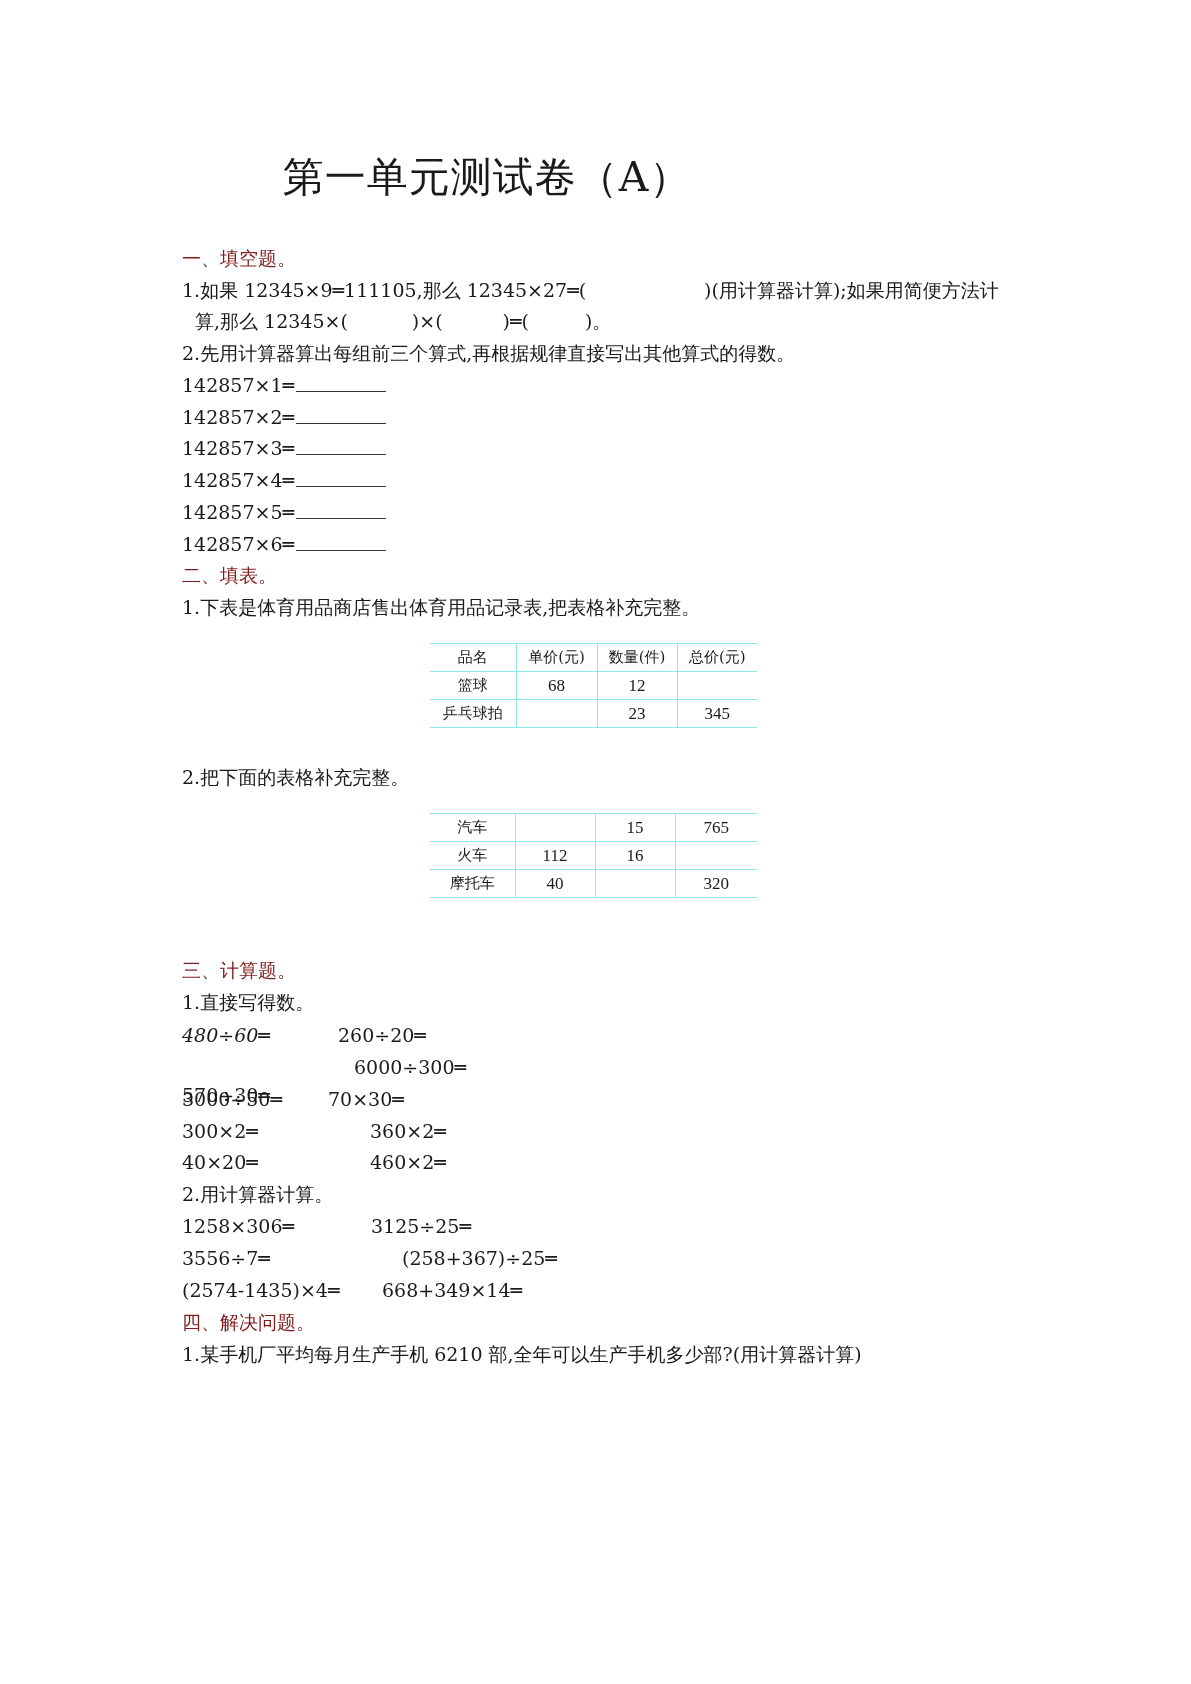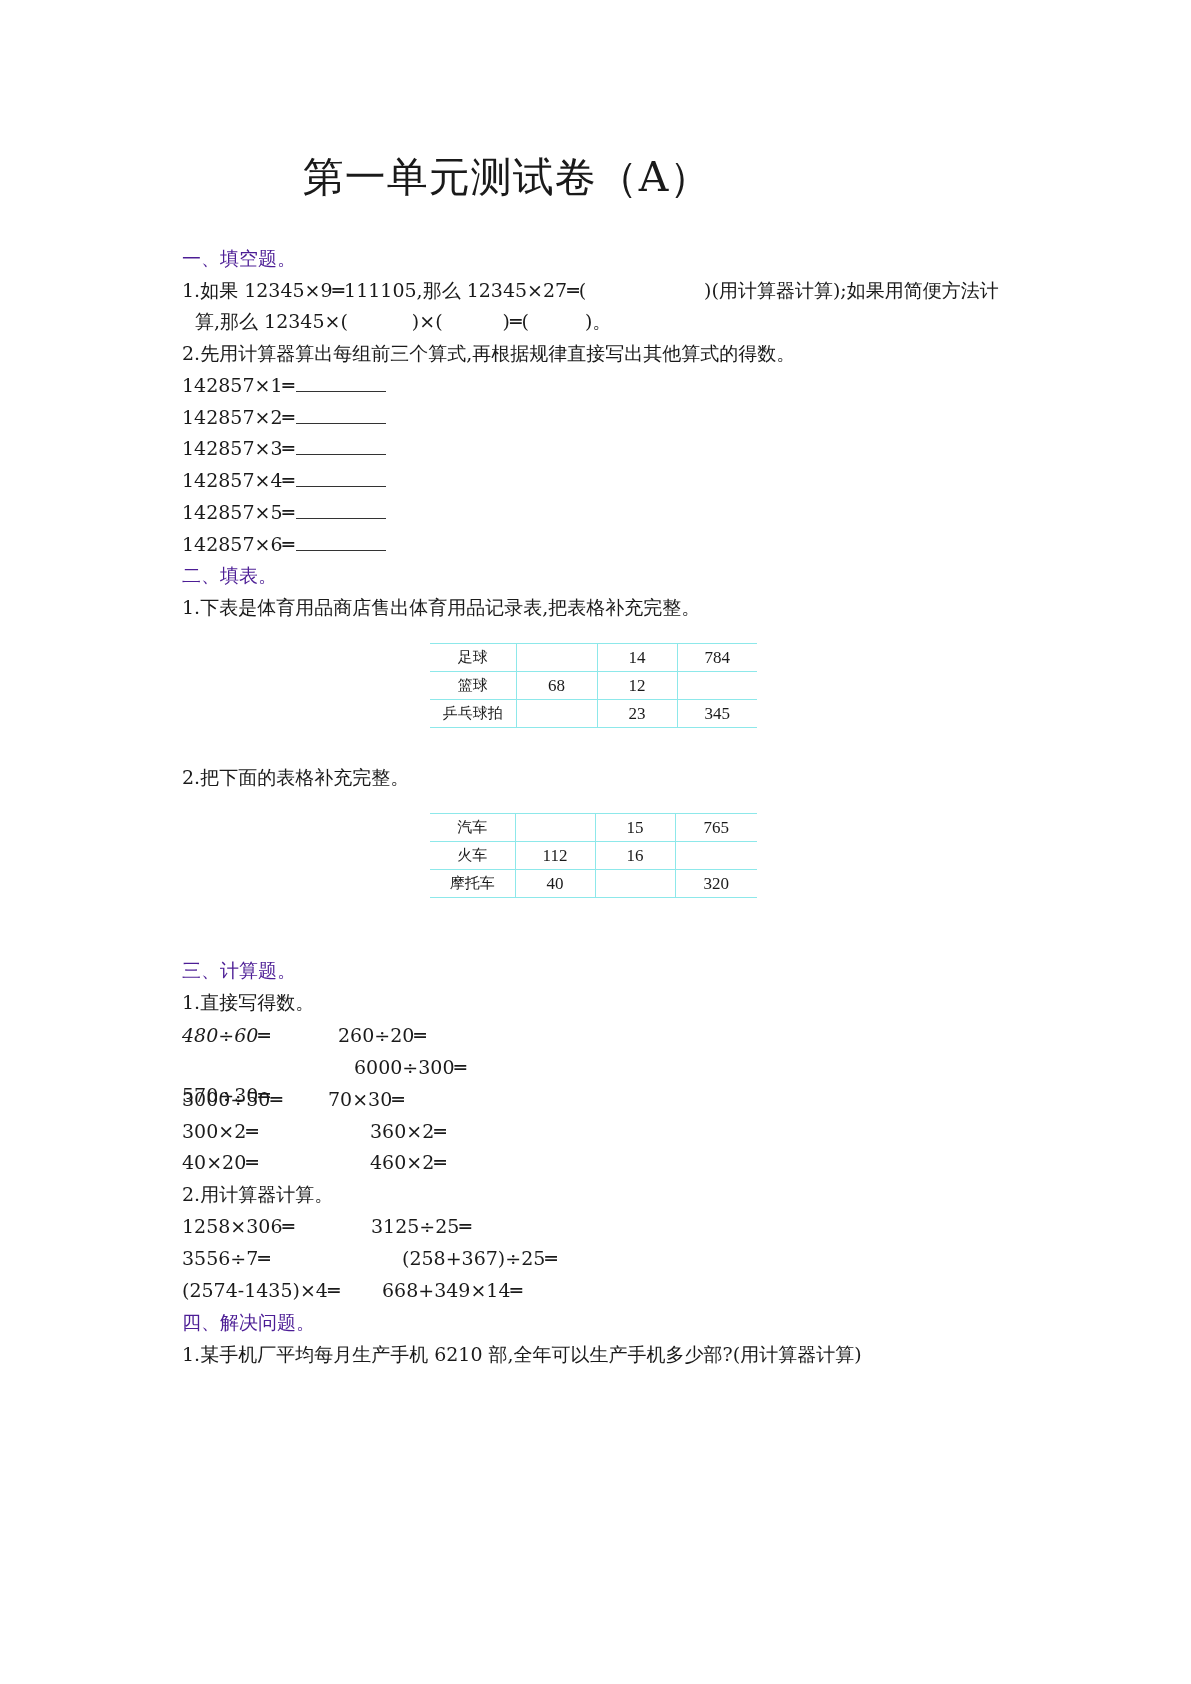--- a/index.html
+++ b/index.html
@@ -6,24 +6,23 @@
     body {
       width: 1191px; height: 1684px; position: relative; overflow: hidden;
       font-family: "DejaVu Serif", "Liberation Serif", serif;
       color: #1a1a1a;
     }
     .abs { position: absolute; white-space: nowrap; }
     .title {
       left: 0; width: 974px; text-align: center; top: 152px;
       font-size: 41px; line-height: 50px; letter-spacing: 1px;
       font-family: "DejaVu Serif", "Liberation Serif", serif;
-      padding-left: 20px;
     }
     .line { font-size: 19px; line-height: 24px; left: 182px; }
-    .heading { color: #4c1d95; }
+    .heading { color: #7f1d1d; }
     .uline {
       display: inline-block; width: 90px; border-bottom: 1.5px solid #333;
       height: 18px; vertical-align: baseline; margin-left: 2px;
     }
     .gap { display: inline-block; }
     table.grid {
       position: absolute; border-collapse: collapse;
       font-size: 15px; text-align: center;
     }
     table.grid td {
@@ -61,25 +60,25 @@
 <div class="abs line" style="top:595px;">1.下表是体育用品商店售出体育用品记录表,把表格补充完整。</div>
 
 <table class="grid" style="left:430px; top:643px; width:327px;">
   <colgroup>
       <col style="width:86px">
       <col style="width:81px">
       <col style="width:80px">
       <col style="width:80px">
     </colgroup>
   <tbody>
-  <tr>
-    <td>足球</td>
-    <td class="num"></td>
-    <td class="num">14</td>
-    <td class="num">784</td>
+      <tr>
+    <td>品名</td>
+    <td>单价(元)</td>
+    <td>数量(件)</td>
+    <td>总价(元)</td>
   </tr>
   <tr>
     <td>篮球</td>
     <td class="num">68</td>
     <td class="num">12</td>
     <td class="num"></td>
   </tr>
   <tr>
     <td>乒乓球拍</td>
     <td class="num"></td>

